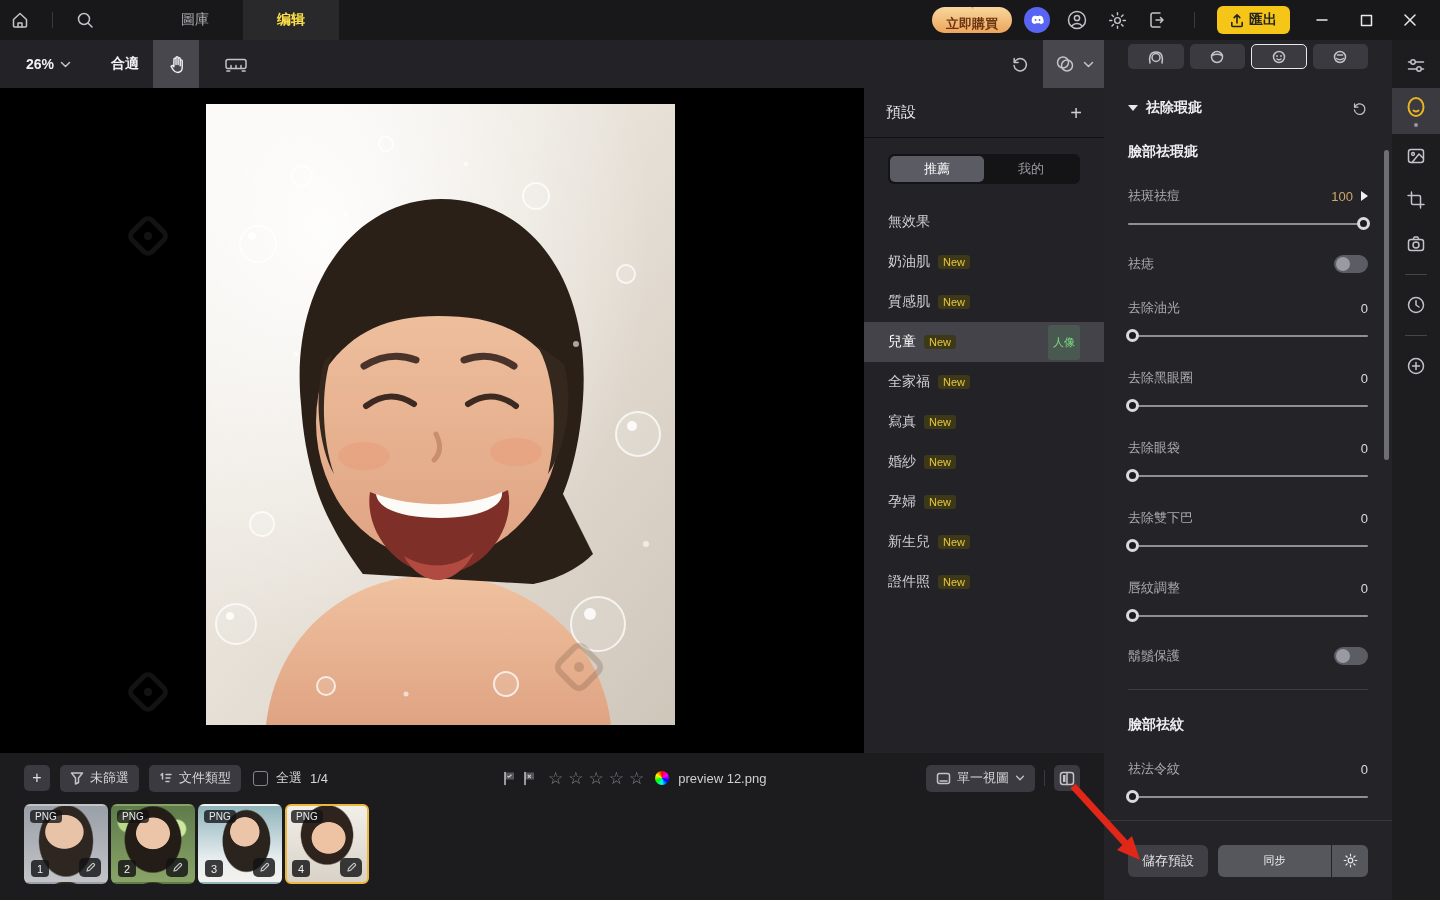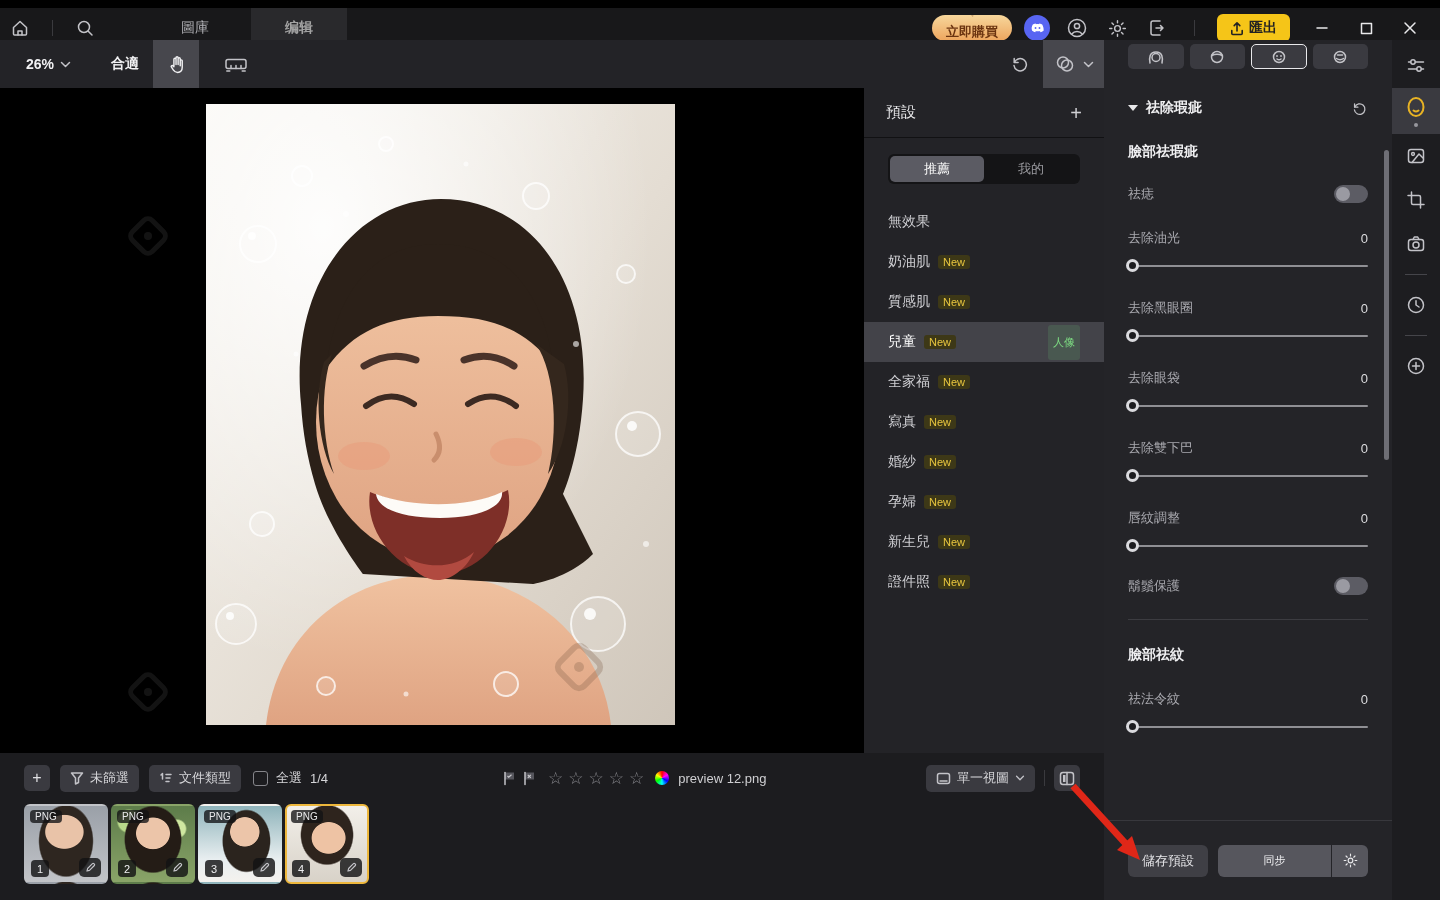--- a/index.html
+++ b/index.html
@@ -1,26 +1,26 @@
 <!DOCTYPE html>
 <html><head>
 <meta charset="utf-8">
 <style>
   * { margin:0; padding:0; box-sizing:border-box; }
   html,body { width:1440px; height:900px; overflow:hidden; background:#000;
     font-family:"Liberation Sans", sans-serif; color:#d8d8db; }
   svg { display:block; }
 
   
-  .titlebar { position:absolute; left:0; top:8px; width:1440px; height:40px;
+  .titlebar { position:absolute; left:0; top:0; width:1440px; height:40px;
     background:#18181a; display:flex; align-items:center; }
   .tb-icon { width:40px; height:40px; display:flex; align-items:center; justify-content:center; }
   .tb-div { width:1px; height:16px; background:#3a3a3e; margin:0 12px; }
   .tb-tab { height:40px; display:flex; align-items:center; padding:0 34px; font-size:14px; color:#b2b2b7; }
-  .tb-tab.active { background:#29292c; color:#a3a3a3; font-weight:bold;margin-left:8px; }
+  .tb-tab.active { background:#29292c; color:#fde047; font-weight:bold; }
   .tb-right { margin-left:auto; display:flex; align-items:center; gap:10px; padding-right:8px; }
   .buy-btn { display:flex; align-items:center; gap:6px; height:26px; padding:0 14px; border-radius:14px;
     background:linear-gradient(180deg,#f7d79c,#eda55d); color:#6b3410; font-size:13px; font-weight:bold;flex-direction:column; }
   .round-ic { width:30px; height:30px; display:flex; align-items:center; justify-content:center; }
   .discord { width:26px; height:26px; border-radius:50%; background:#5865f2; display:flex; align-items:center; justify-content:center; }
   .export-btn { display:flex; align-items:center; gap:5px; height:28px; padding:0 13px; border-radius:6px;
     background:#f5c518; color:#222; font-size:14px; font-weight:bold; }
   .win-btns { display:flex; align-items:center; }
   .win-btn { width:44px; height:40px; display:flex; align-items:center; justify-content:center; }
 
@@ -454,20 +454,31 @@
       <div class="sec-tri"></div>
       <span class="sec-label">祛除瑕疵</span>
       <svg class="sec-reset" width="17" height="17" viewBox="0 0 20 20">
         <path class="icon-stroke" d="M4.5 8.2A6.2 6.2 0 1 1 4 11.5"></path>
           <path class="icon-stroke" d="M4.2 4.5v3.9h3.9"></path>
       </svg>
     </div>
 
     <div class="grp-head">臉部祛瑕疵</div>
 
+    <div class="ctl-row">
+      <div class="ctl-top">
+        <span class="ctl-label">祛斑祛痘</span>
+        <span class="ctl-value gold">100</span>
+        <div class="val-arrow"></div>
+      </div>
+      <div class="slider p100">
+          <div class="track"></div>
+          <div class="knob"></div>
+        </div>
+    </div>
 
     <div class="toggle-row">
       <span class="ctl-label">祛痣</span>
       <div class="switch">
           <div class="dot"></div>
         </div>
     </div>
 
     <div class="ctl-row">
       <div class="ctl-top">

